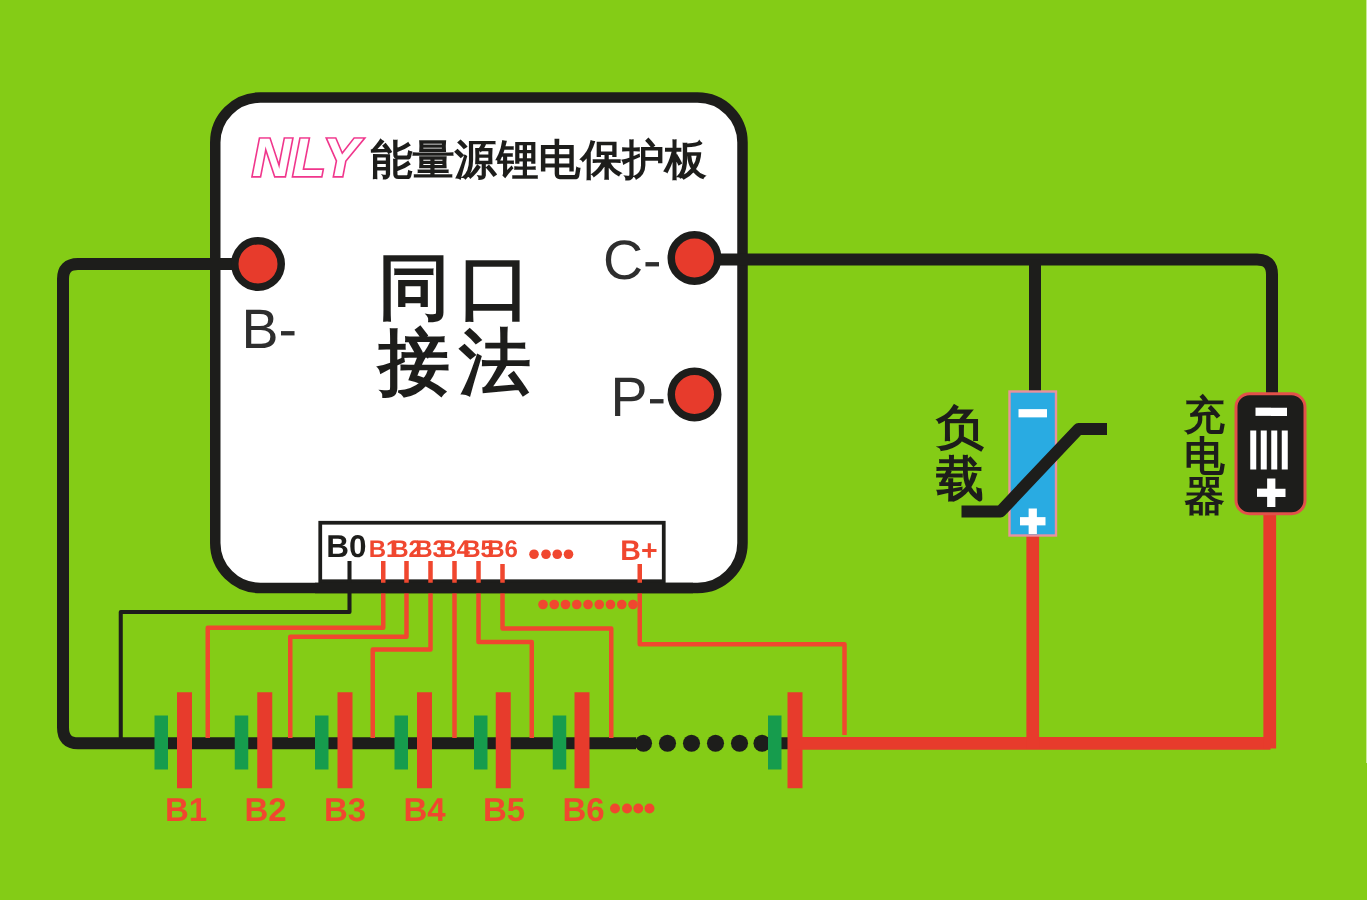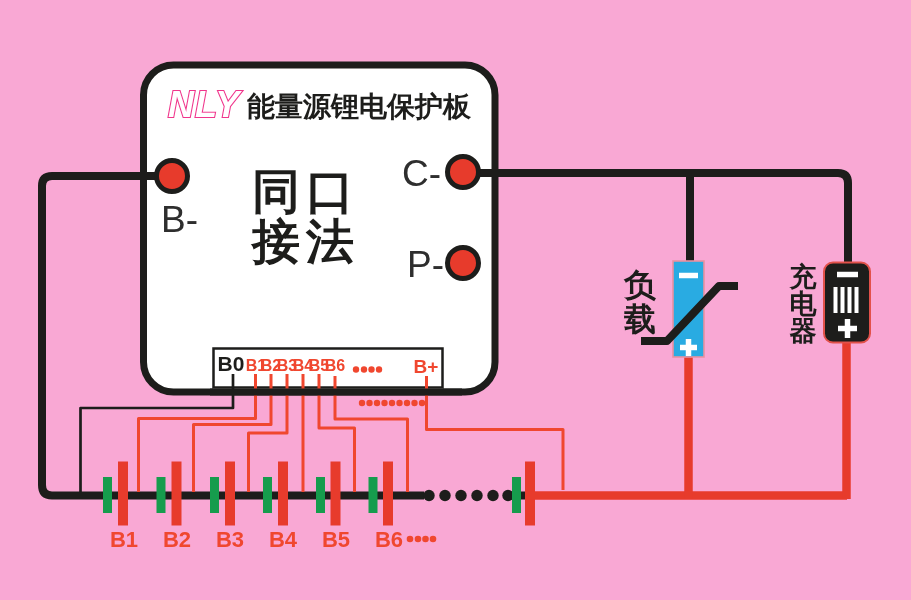--- a/index.html
+++ b/index.html
@@ -1,16 +1,16 @@
 <!DOCTYPE html>
 <html style="--black: #1d1d1b; --red: #e73b2c; --wire_red: #f0472f; --green: #169c4d; --pink: #f0368c; --blue: #29abe2; --load_border: #e991a0; --charger_border: #e2514a;"><head>
 <meta charset="utf-8">
 <style>
   html,body{margin:0;padding:0;background:#ffffff;}
-  .canvas{width:911px;height:600px;background:#f9a8d4;position:relative;font-family:"Liberation Sans",sans-serif;}
+  .canvas{width:911px;height:600px;background:#84cc16;position:relative;font-family:"Liberation Sans",sans-serif;}
   svg text{font-family:"Liberation Sans","DejaVu Sans",sans-serif;}
   .t-title{font-size:28px;font-weight:bold;fill:var(--black);}
   .t-logo{font-size:36px;font-weight:bold;font-style:italic;fill:#ffffff;stroke:var(--pink);stroke-width:2.2px;paint-order:stroke;letter-spacing:1px;}
   .t-mode{font-size:48px;font-weight:bold;fill:var(--black);text-anchor:middle;letter-spacing:6px;}
   .t-term{font-size:37px;font-weight:400;fill:#2e2e2e;}
   .t-pin-black{font-size:21px;font-weight:bold;fill:var(--black);text-anchor:middle;}
   .t-pin-red{font-size:16px;font-weight:bold;fill:var(--wire_red);text-anchor:middle;}
   .t-bplus{font-size:19px;font-weight:bold;fill:var(--wire_red);text-anchor:middle;}
   .t-cell{font-size:22px;font-weight:bold;fill:var(--wire_red);text-anchor:middle;}
   .t-load{font-size:32px;font-weight:bold;fill:var(--black);text-anchor:middle;}

